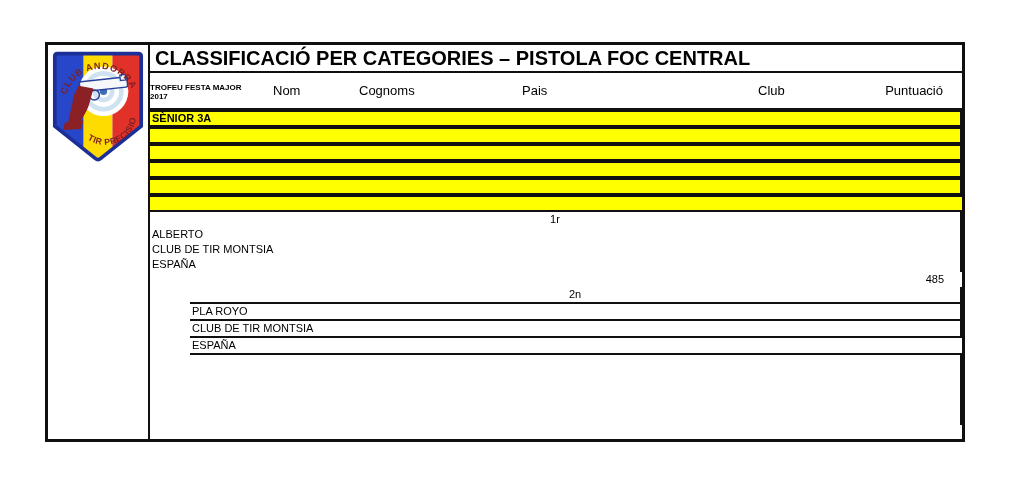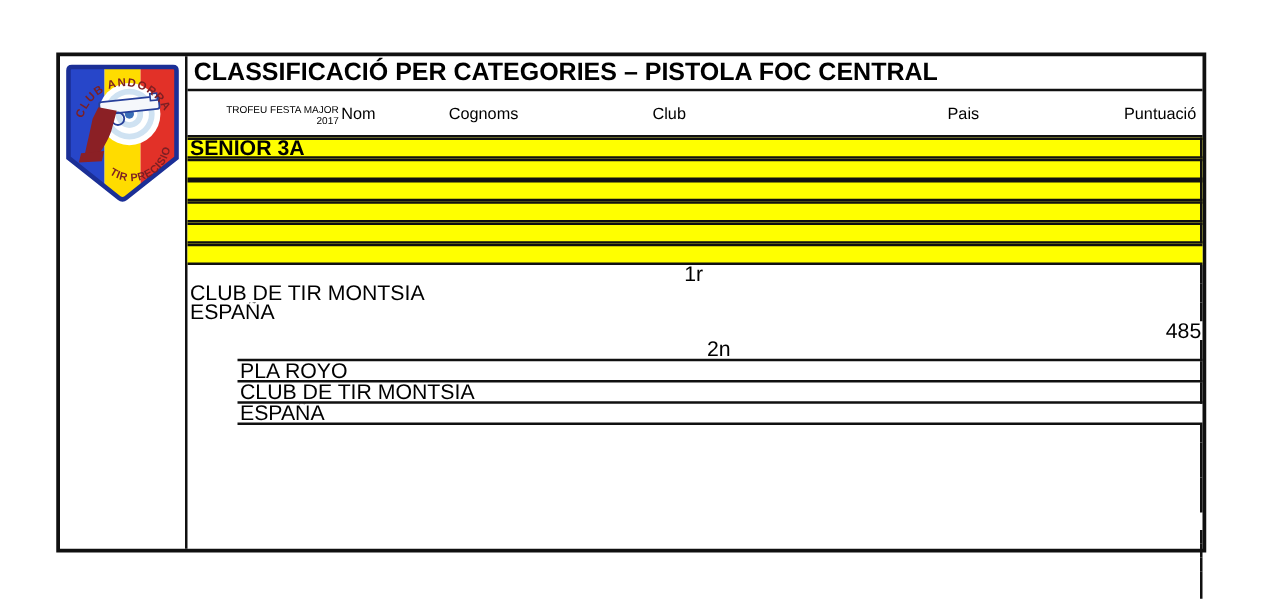--- a/index.html
+++ b/index.html
@@ -21,35 +21,35 @@
 
   .title-row {
     height: 28px; border-bottom: 2px solid #101010;
     font-weight: bold; font-size: 20px; letter-spacing: 0px;
     display: flex; align-items: center; padding-left: 5px; white-space: nowrap; overflow: hidden;
   }
 
   .grid-cols { display: grid; grid-template-columns: 121px 86px 163px 236px 106px 1fr; }
 
   .header-row { height: 37px; border-bottom: 2px solid #101010; align-items: center; }
-  .h-event { text-align: right; font-weight: normal; font-size: 8px; line-height: 9px; padding-top: 2px; }
+  .h-event { text-align: left; font-weight: bold; font-size: 8px; line-height: 9px; padding-top: 2px; }
   .h-label { font-size: 13px; padding-left: 2px; white-space: nowrap; overflow: hidden; }
-  .h-label.right { text-align: right; padding-right: 5px; }
+  .h-label.right { text-align: right; padding-right: 19px; }
 
   .table-body { flex: 1; display: flex; flex-direction: column; margin-bottom: 4px; min-height: 0; }
 
   .row > div {
-    height: 15px; line-height: 15px; font-size: 17px;
+    height: 15px; line-height: 15px; font-size: 11px;
     padding: 0 2px; white-space: nowrap; overflow: hidden;
     border-right: 2px solid #101010;
   }
   .row > div:last-child { border-right: none; }
 
   .row > .c0 { text-align: center; font-weight: normal; }
-  .row > .c5 { text-align: right; padding-right: 1px; }
+  .row > .c5 { text-align: right; padding-right: 18px; }
 
   .row.hl > div {
     background: var(--hl, #ffff00);
     border-top: 2px solid #101010; border-bottom: 2px solid #101010;
     height: 17px; line-height: 13px;
   }
   .row.hl > .c0 { text-align: left; font-weight: bold; padding-left: 2px; }
 
   .row.section-end > div { border-bottom: 2px solid #101010; height: 17px; margin-left: 40px; }
 
@@ -105,36 +105,37 @@
 
     <div class="title-row">CLASSIFICACIÓ PER CATEGORIES – PISTOLA FOC CENTRAL</div>
 
     <div class="header-row grid-cols">
       <div class="h-event">
         <div>TROFEU FESTA MAJOR</div>
         <div>2017</div>
       </div>
       <div class="h-label">Nom</div>
       <div class="h-label">Cognoms</div>
+      <div class="h-label">Pais</div>
       <div class="h-label">Club</div>
-      <div class="h-label">Pais</div>
       <div class="h-label right">Puntuació</div>
     </div>
 
     <div class="table-body">
         <div class="row hl">
           <div class="c0">SÈNIOR 3A</div>
           <div class="c1"></div>
           <div class="c2"></div>
           <div class="c3"></div>
           <div class="c4"></div>
           <div class="c5"></div>
         </div>
         <div class="row">
           <div class="c0">1r</div>
+          <div class="c1">ALBERTO</div>
           <div class="c3">CLUB DE TIR MONTSIA</div>
           <div class="c4">ESPAÑA</div>
           <div class="c5">485</div>
         </div>
         <div class="row section-end">
           <div class="c0">2n</div>
           <div class="c2">PLA ROYO</div>
           <div class="c3">CLUB DE TIR MONTSIA</div>
           <div class="c4">ESPAÑA</div>
         </div>

